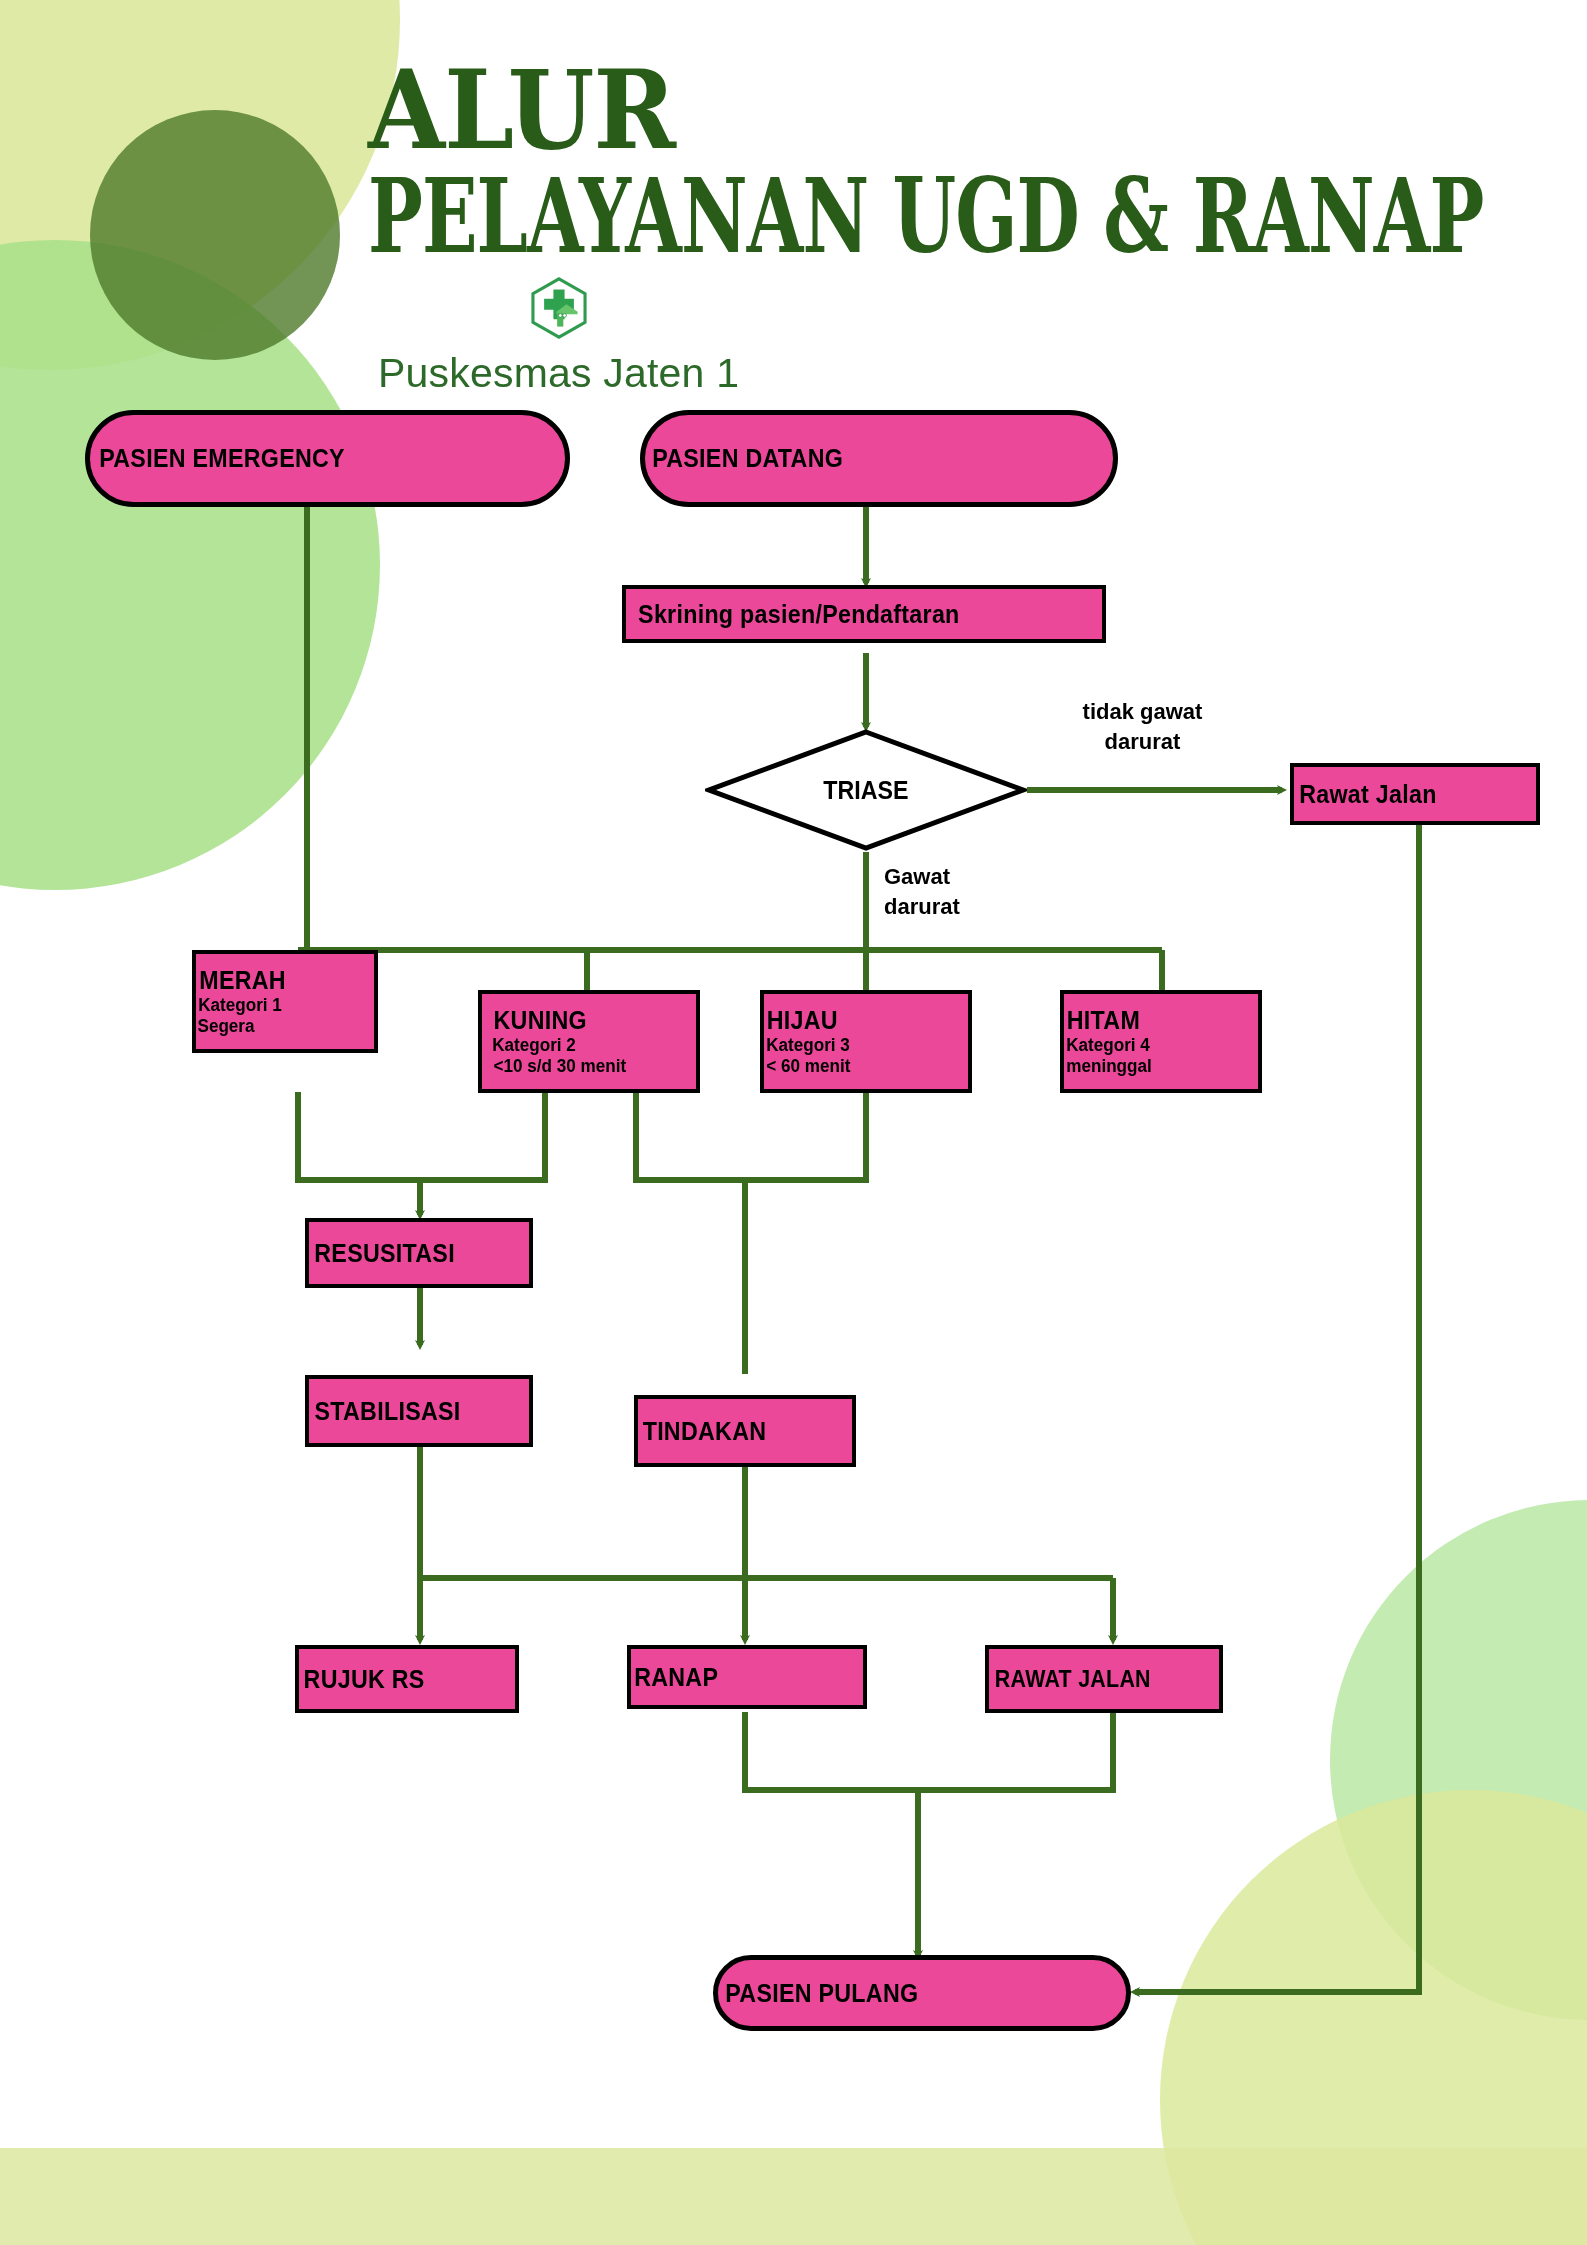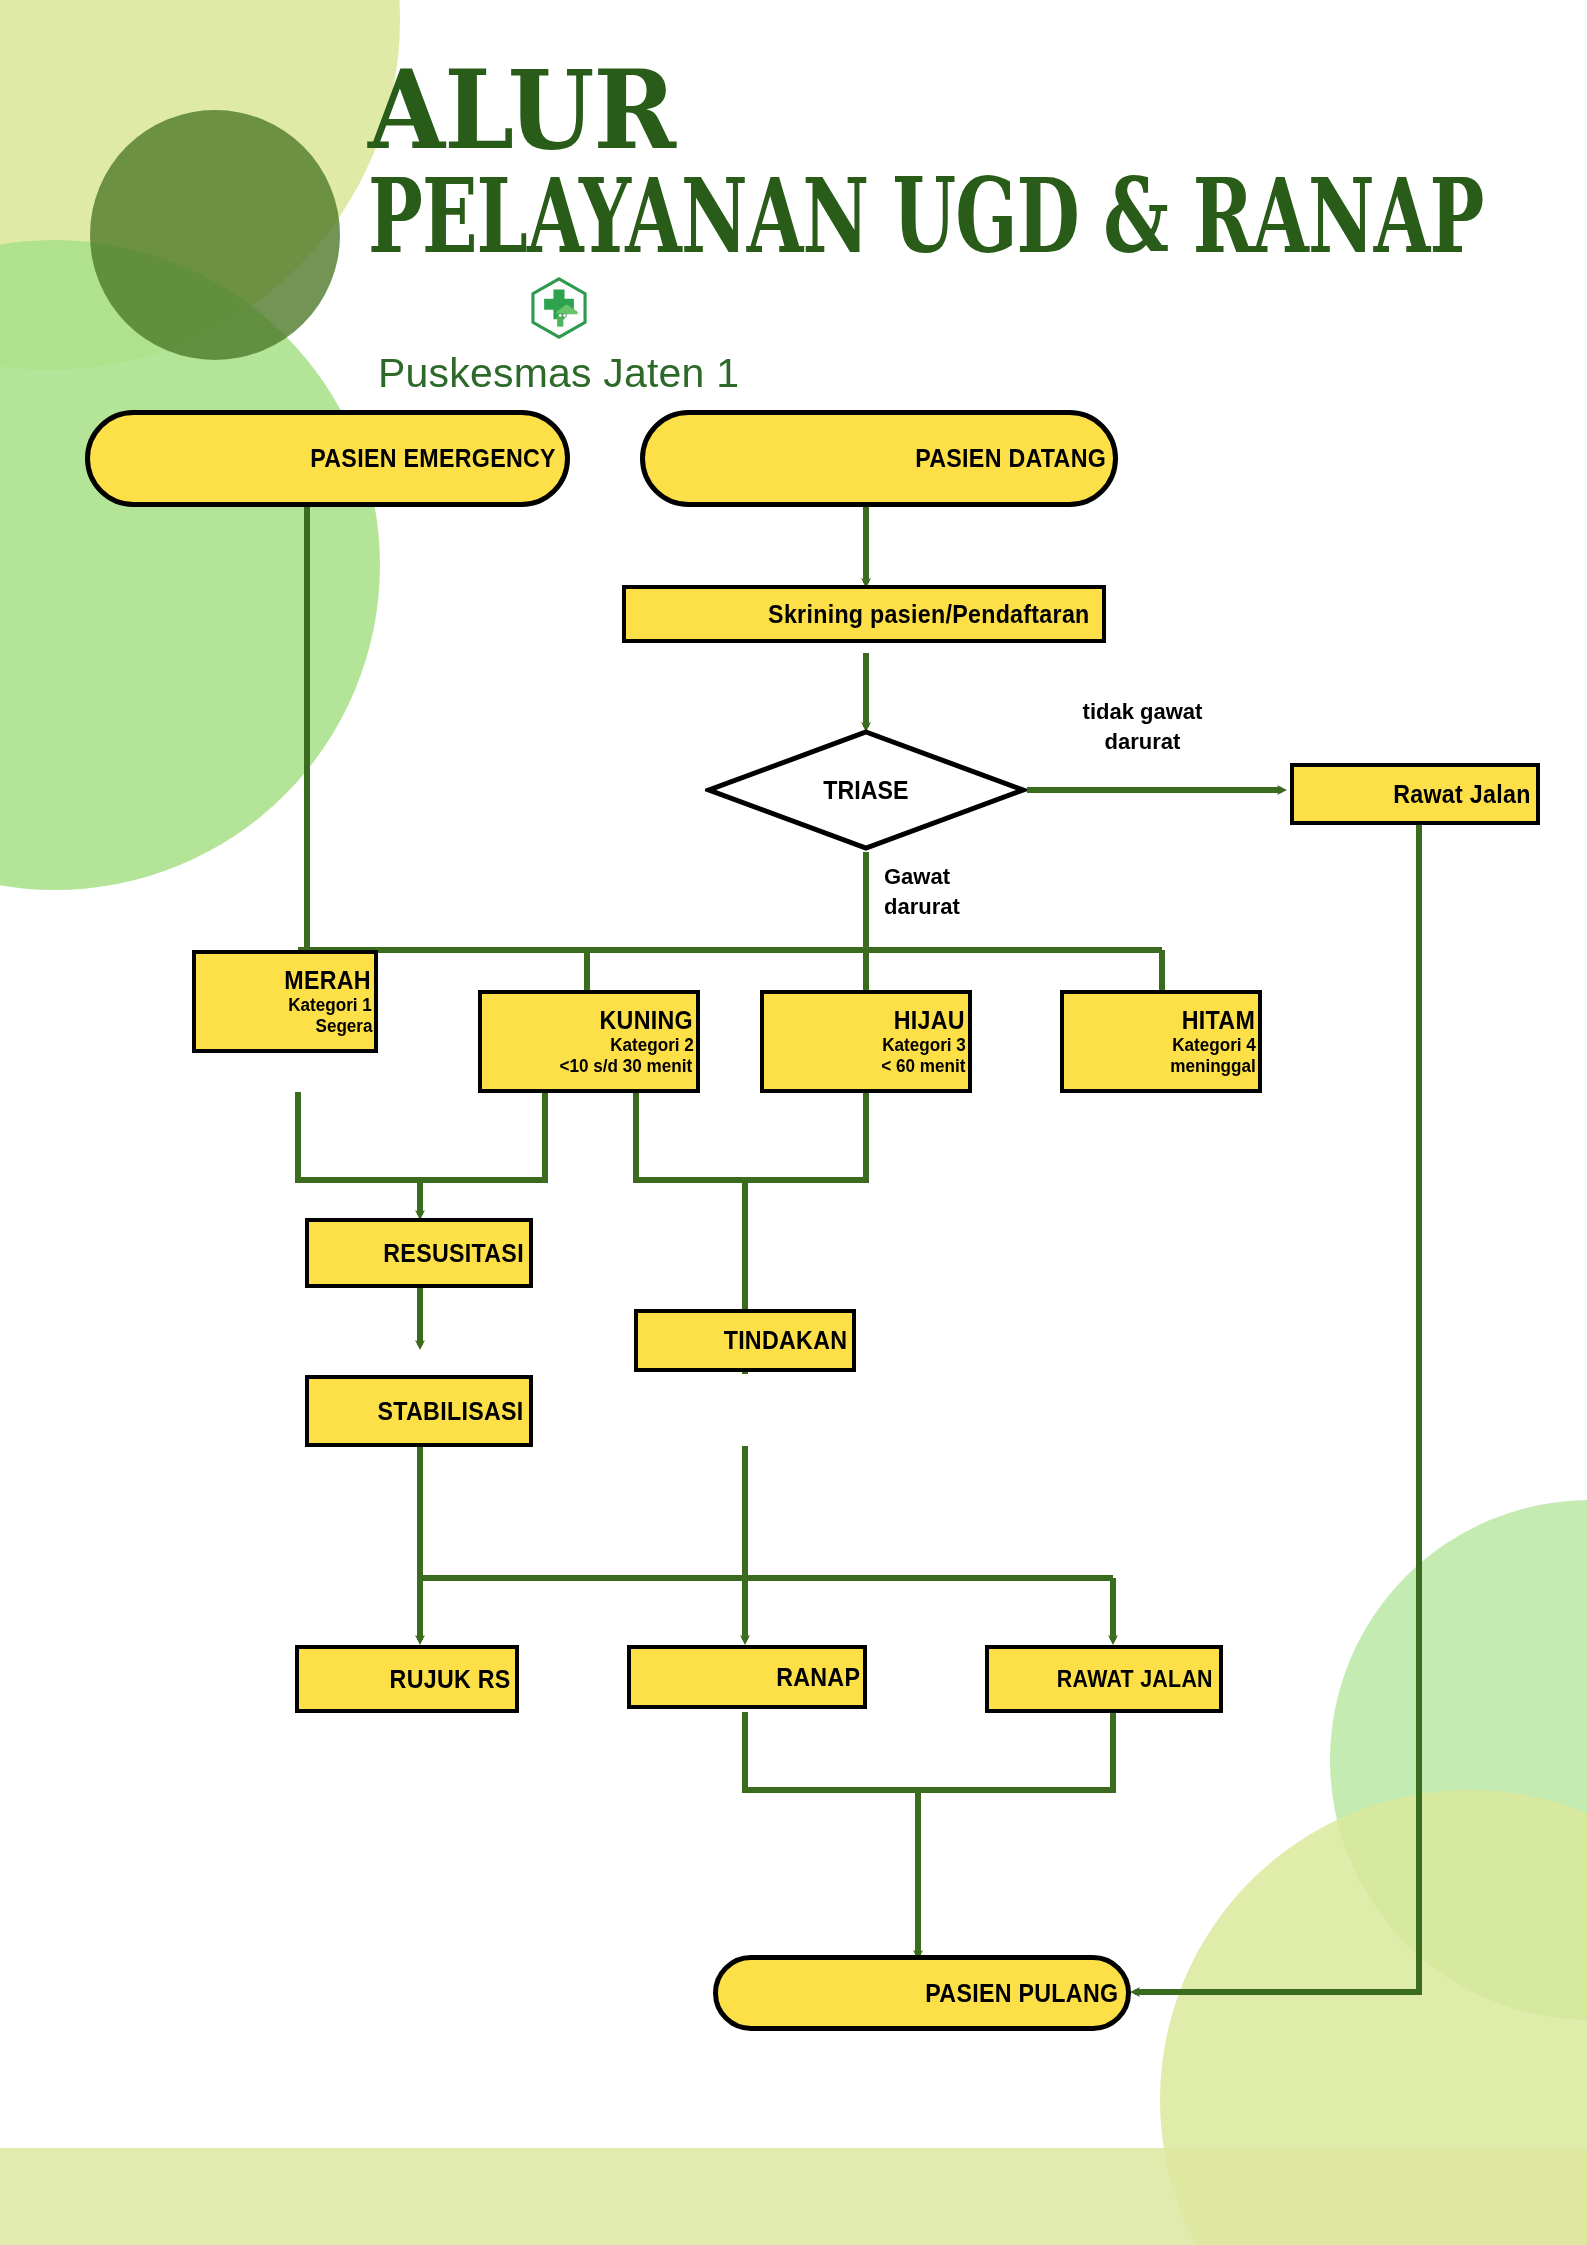--- a/index.html
+++ b/index.html
@@ -65,25 +65,25 @@
     letter-spacing: .2px;
     white-space: nowrap;
   }
 
   
   #flow { position: absolute; left: 0; top: 0; width: 1587px; height: 2245px; }
 
   .node {
     position: absolute;
     box-sizing: border-box;
-    background: #fde047;
+    background: #ec4899;
     border: 4px solid #000000;
     display: flex;
     flex-direction: column;
-    align-items: flex-end;
+    align-items: flex-start;
     justify-content: center;
     text-align: center;
     color: #000000;
     font-family: "Liberation Sans", sans-serif;
     font-weight: 700;
     z-index: 5;
   }
   .node.terminator { border-radius: 999px; border-width: 5px; }
   .node .ttl  { font-size: 25px; letter-spacing: .3px; transform: scaleX(.93); }
   .node .ttl.sm { font-size: 23px; }
@@ -242,21 +242,21 @@
   </div>
 
   <div class="node" style="left:305px; top:1218px; width:228px; height:70px;">
     <span class="ttl">RESUSITASI</span>
   </div>
 
   <div class="node" style="left:305px; top:1375px; width:228px; height:72px;">
     <span class="ttl">STABILISASI</span>
   </div>
 
-  <div class="node" style="left:634px; top:1309px; width:222px; height:63px;padding-left:20px;">
+  <div class="node" style="left:634px; top:1395px; width:222px; height:72px;">
     <span class="ttl">TINDAKAN</span>
   </div>
 
   <div class="node" style="left:295px; top:1645px; width:224px; height:68px;">
     <span class="ttl">RUJUK RS</span>
   </div>
 
   <div class="node" style="left:627px; top:1645px; width:240px; height:64px;">
     <span class="ttl">RANAP</span>
   </div>

